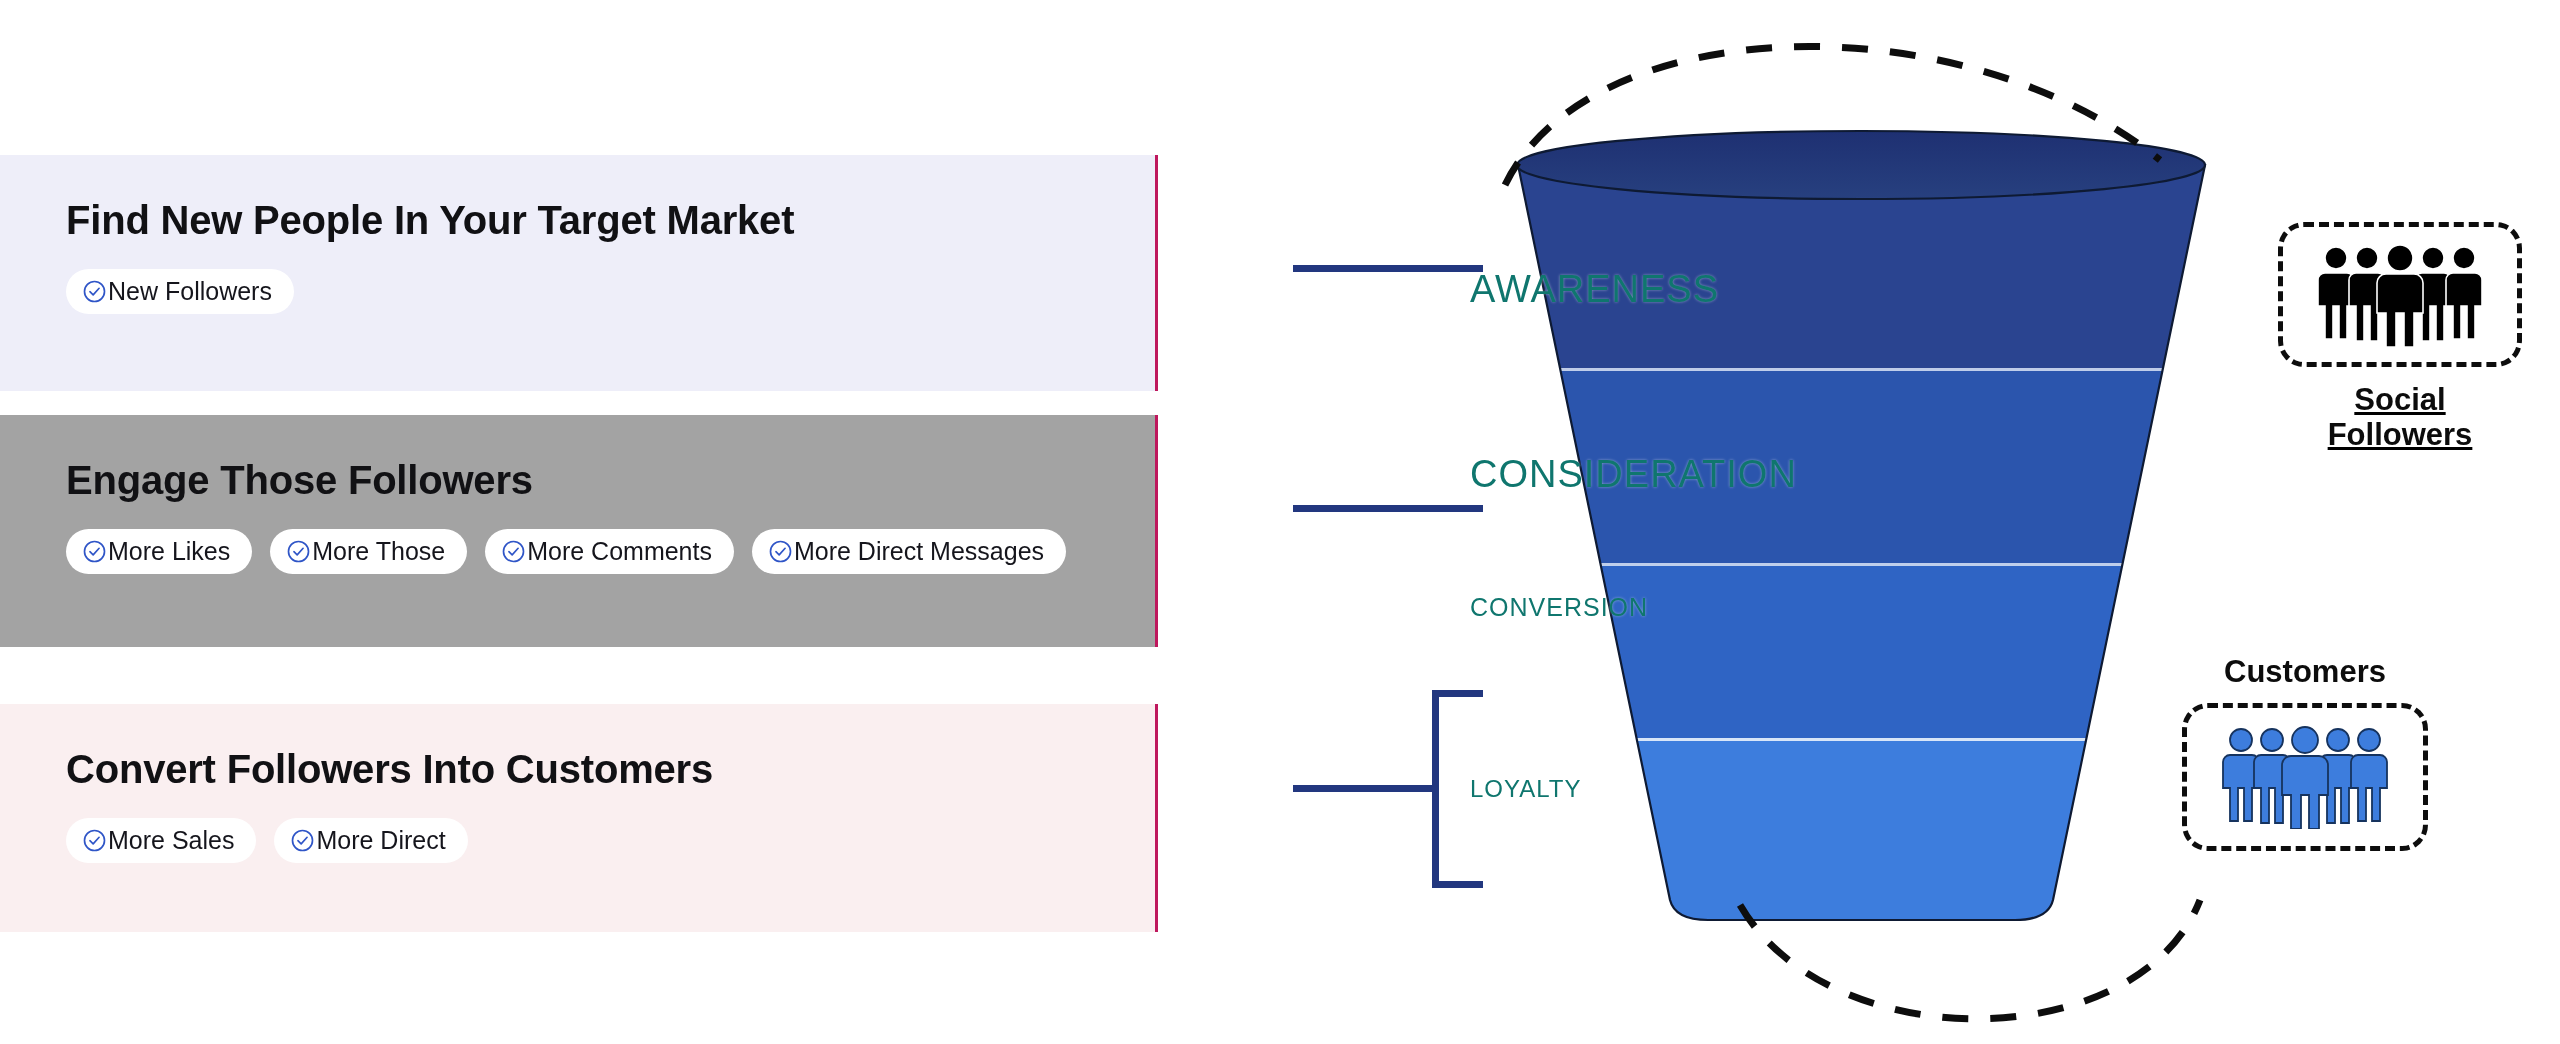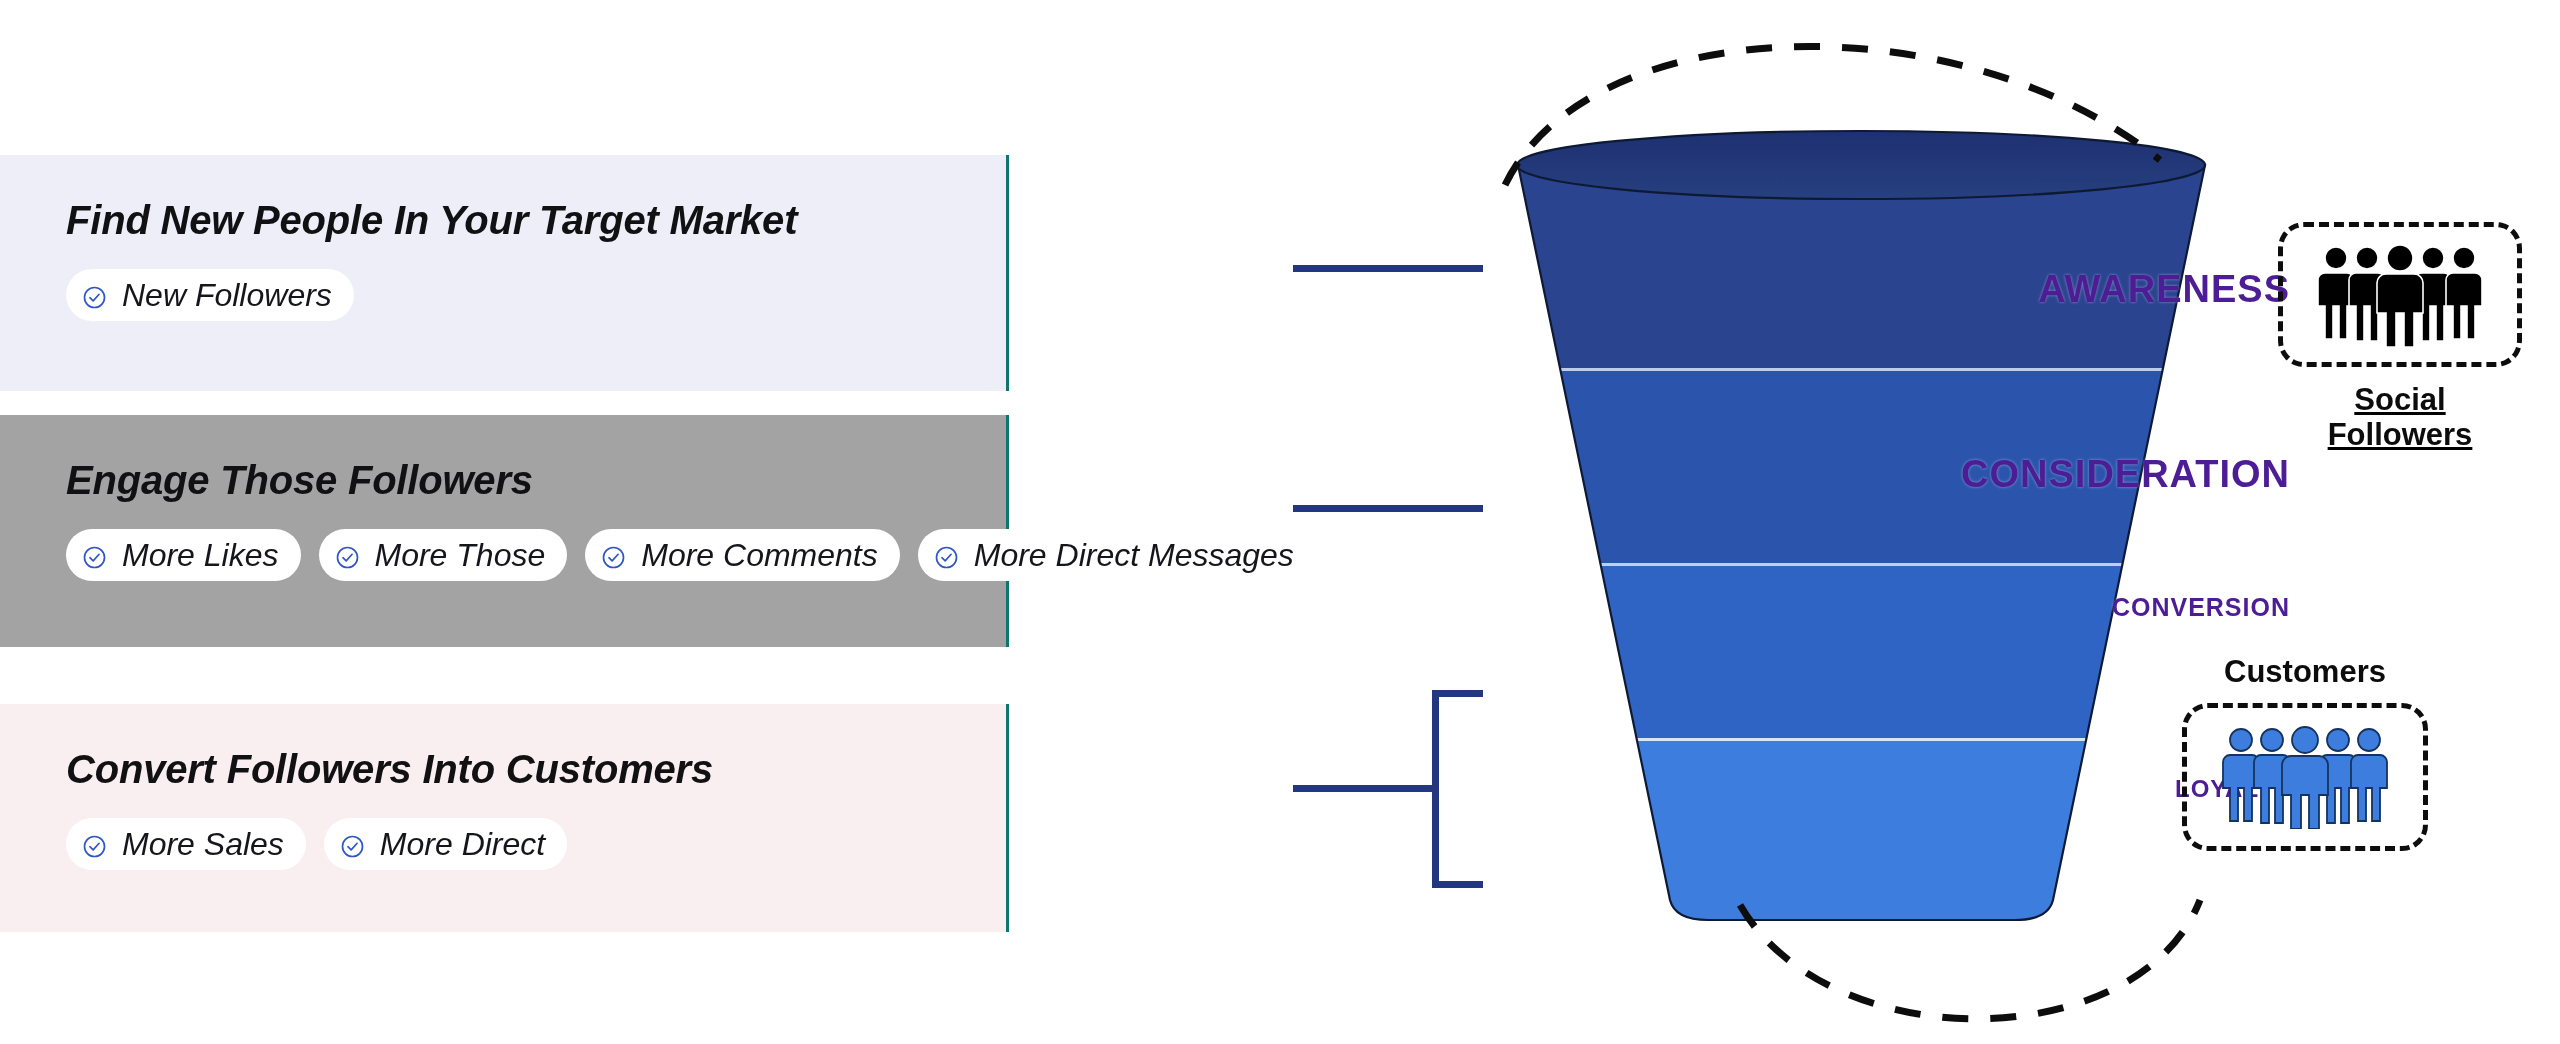--- a/index.html
+++ b/index.html
@@ -16,25 +16,24 @@
     width: 2560px;
     height: 1044px;
     overflow: hidden;
     background: #ffffff;
   }
 
   
   .panel {
     position: absolute;
     left: 0;
-    width: 1009px;
+    width: 1158px;
     box-sizing: border-box;
-    border-right: 3px solid #0f766e;
+    border-right: 3px solid #be185d;
     padding: 0 0 0 66px;
-    font-style: italic;
   }
   .panel-1 { top: 155px;  height: 236px; background: #eeeef9; }
   .panel-2 { top: 415px;  height: 232px; background: #a3a3a3; }
   .panel-3 { top: 696px;  height: 228px; background: #faeff0; margin-top: 8px; }
 
   .panel-title {
     font-size: 40px;
     font-weight: 700;
     color: #111114;
     letter-spacing: -0.2px;
@@ -43,26 +42,25 @@
     white-space: nowrap;
   }
   .pill-row {
     display: flex;
     flex-wrap: nowrap;
     gap: 18px;
     margin-top: 26px;
   }
   .pill {
     display: inline-flex;
-    align-items: center;
-    gap: 15px;
+    gap: 1px;
     background: #ffffff;
     border-radius: 999px;
     padding: 10px 22px 10px 16px;
-    font-size: 32px;
+    font-size: 25px;
     color: #15151c;
     white-space: nowrap;
     line-height: 1;
   }
   .pill .check {
     width: 25px;
     height: 25px;
     flex: 0 0 25px;
     display: block;
   }
@@ -82,23 +80,23 @@
     top: 20px;
     width: 820px;
     height: 920px;
   }
   #funnel-svg { display: block; }
 
   .funnel-label {
     position: absolute;
     left: 0;
     width: 100%;
-    text-align: right;
-    color: #4c1d95;
-    font-weight: 700;
+    text-align: left;
+    color: #0f766e;
+    font-weight: 400;
     letter-spacing: 1px;
     pointer-events: none;
     text-shadow: 0 0 3px rgba(255,255,255,0.45);
   }
   #label-awareness    { top: 248px; font-size: 38px; }
   #label-consideration{ top: 433px; font-size: 38px; }
   #label-conversion   { top: 573px; font-size: 25px; }
   #label-loyalty      { top: 755px; font-size: 24px; }
 
   

